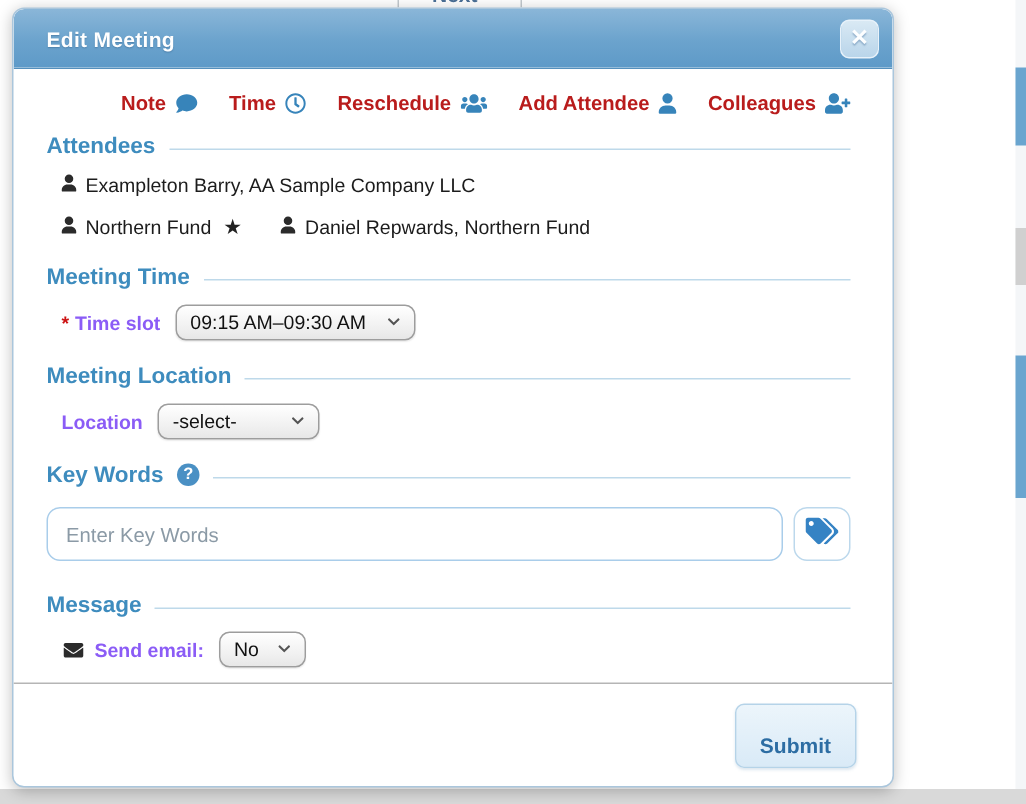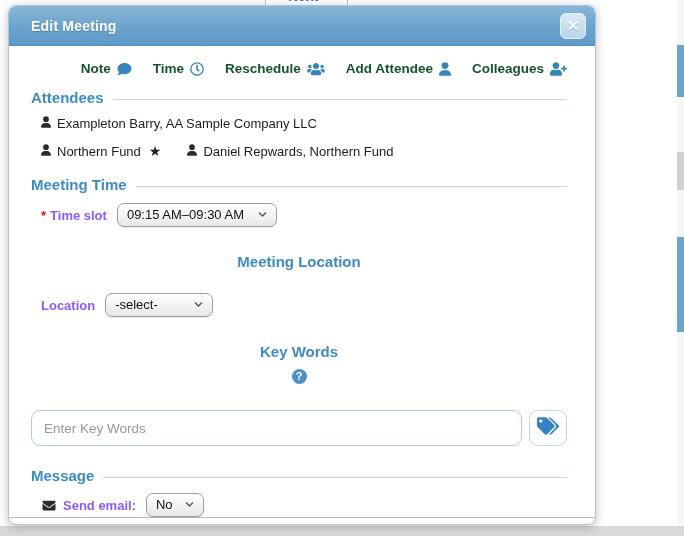--- a/index.html
+++ b/index.html
@@ -35,31 +35,31 @@
     position:absolute; right:9px; top:7px; width:26px; height:26px;
     background:linear-gradient(#d9e9f4,#b9d5ea); border:1px solid #e8f2fa; border-radius:6px;
     color:#fdfeff; font-weight:bold; font-size:15px; line-height:24px; text-align:center;
     cursor:pointer; text-shadow:0 1px 1px rgba(90,130,170,.5);
   }
 
   .dialog-body { flex:1; padding:0 28px 0 22px; }
 
   
   .toolbar { margin-top:15px; display:flex; justify-content:flex-end; gap:21px; }
-  .tool-link { display:flex; align-items:center; gap:6px; color:#14532d; font-weight:bold; font-size:13.5px; cursor:pointer; }
+  .tool-link { display:flex; align-items:center; gap:6px; color:#b91c1c; font-weight:bold; font-size:13.5px; cursor:pointer; }
   .tool-link svg { display:block; }
 
   
   .section-head { display:flex; align-items:center; gap:9px; color:#3e8cbe; font-weight:bold; font-size:15px; }
   .section-head .rule { flex:1; border-top:1px solid #bed9ea; margin-top:3px; }
   .help-circle {
     width:15px; height:15px; border-radius:50%; background:#4a90c4; color:#fff;
     font-size:11px; font-weight:bold; text-align:center; line-height:15px; flex:none; cursor:pointer;
   }
-  .mt13{margin-top:13px;} .mt15{margin-top:26px;flex-direction:column;} .mt17{margin-top:17px;justify-content:space-between;} .mt21{margin-top:21px;}
+  .mt13{margin-top:13px;} .mt15{margin-top:15px;} .mt17{margin-top:17px;justify-content:space-between;} .mt21{margin-top:21px;}
 
   
   .att-row { margin-top:10px; margin-left:10px; display:flex; gap:26px; font-size:13px; color:#1c1c1c; }
   .att { display:flex; align-items:center; gap:6px; }
   .att svg { flex:none; }
   .star { font-size:14px; color:#222; margin-left:2px; }
 
   
   .field-row { margin-top:10px; margin-left:10px; display:flex; align-items:center; font-size:13px; }
   .req { color:#cc1111; font-weight:bold; margin-right:4px; }

